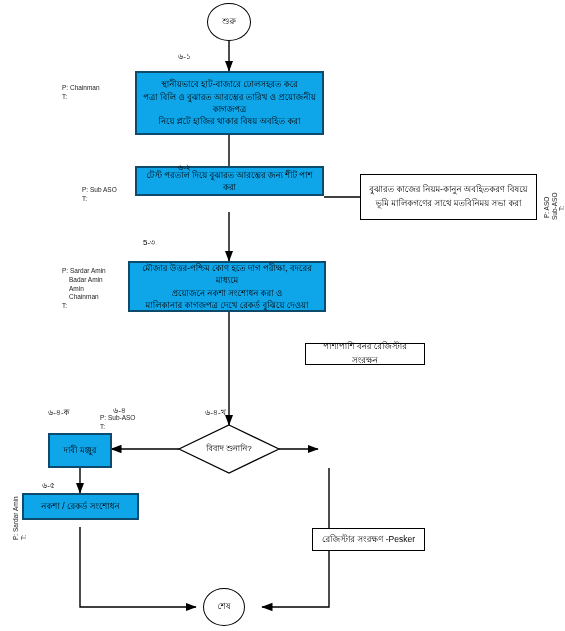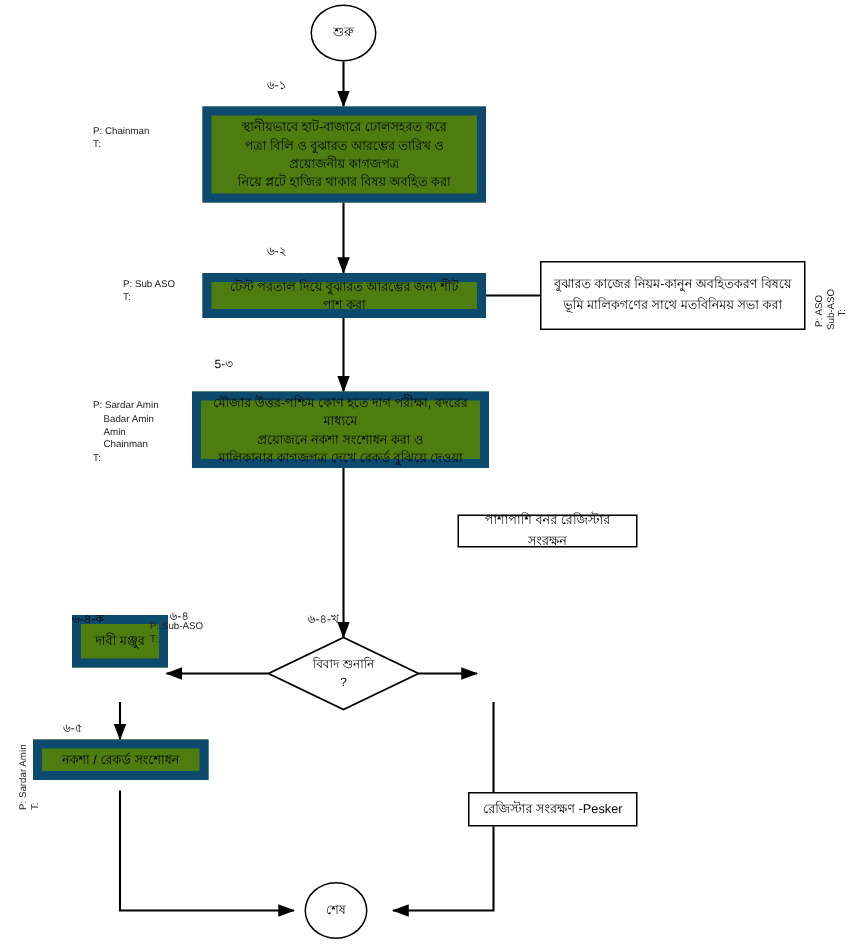--- a/index.html
+++ b/index.html
@@ -21,22 +21,22 @@
   .svg-layer {
     position: absolute;
     left: 0;
     top: 0;
     width: 565px;
     height: 631px;
   }
   .node {
     position: absolute;
     box-sizing: border-box;
-    border: 6px solid #0c4a6e;
-    background: #4d7c0f;
+    border: 2px solid #0c4a6e;
+    background: #0ea5e9;
     display: flex;
     align-items: center;
     justify-content: center;
     text-align: center;
     font-size: 8.5px;
     line-height: 1.45;
     padding: 3px 5px;
     z-index: 3;
   }
   .terminator {
@@ -56,21 +56,21 @@
     position: absolute;
     z-index: 3;
   }
   .diamond-label {
     position: absolute;
     left: 0;
     top: 0;
     width: 100%;
     height: 100%;
     display: flex;
-    flex-direction: column;
+    flex-direction: row;
     align-items: center;
     justify-content: center;
     text-align: center;
     font-size: 8px;
     line-height: 1.5;
     z-index: 4;
     pointer-events: none;
   }
   .step-num {
     position: absolute;
@@ -166,21 +166,21 @@
     <span>স্থানীয়ভাবে হাট-বাজারে ঢোলসহরত করে
 পত্রা বিলি ও বুঝারত আরম্ভের তারিখ ও প্রয়োজনীয় কাগজপত্র
 নিয়ে প্লটে হাজির থাকার বিষয় অবহিত করা</span>
   </div>
 
   <div class="step-num" style="left:178px; top:161px;">৬-২</div>
   <div class="role-label" style="left:82px; top:186px;">
     <span>P: Sub ASO</span><br>
     <span>T:</span>
   </div>
-  <div class="node" style="left:135px; top:182px; width:189px; height:30px;">
+  <div class="node" style="left:135px; top:166px; width:189px; height:30px;font-family:Liberation Serif, serif;">
     <span>টেস্ট পরতাল দিয়ে বুঝারত আরম্ভের জন্য শীট পাশ করা</span>
   </div>
 
   <div class="note-box multiline" style="left:360px; top:174px; width:177px; height:46px;">
     <span>বুঝারত কাজের নিয়ম-কানুন অবহিতকরণ বিষয়ে
 ভূমি মালিকগণের সাথে মতবিনিময় সভা করা</span>
   </div>
   <div class="role-vert" style="left:543px; top:218px;">
     <span>P: ASO</span>
   </div>
@@ -215,21 +215,21 @@
     <span>T:</span>
   </div>
   <div class="diamond-wrap" style="left:179px; top:425px; width:100px; height:48px;">
     <div class="diamond-label">
       <span>বিবাদ শুনানি</span>
       <span>?</span>
     </div>
   </div>
 
   <div class="step-num" style="left:48px; top:406px;">৬-৪-ক</div>
-  <div class="node" style="left:48px; top:410px; width:64px; height:35px;">
+  <div class="node" style="left:48px; top:433px; width:64px; height:35px;">
     <span>দাবী মঞ্জুর</span>
   </div>
 
   <div class="step-num" style="left:205px; top:406px;">৬-৪-খ</div>
 
   <div class="step-num" style="left:42px; top:479px;">৬-৫</div>
   <div class="role-vert" style="left:12px; top:540px;">
     <span>P: Sardar Amin</span>
   </div>
   <div class="role-vert" style="left:20px; top:540px;">

